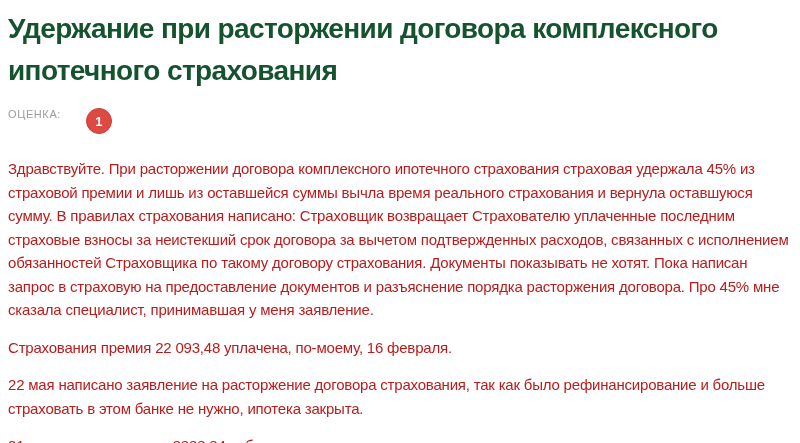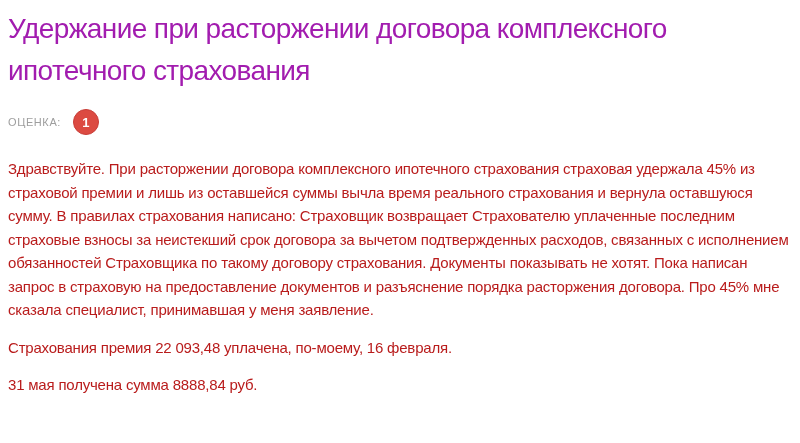--- a/index.html
+++ b/index.html
@@ -15,30 +15,31 @@
     box-sizing: border-box;
   }
   .page {
     padding: 6px 10px 0 8px;
   }
   h1.review-title {
     margin: 0;
     padding: 2px 0 0 0;
     font-size: 28px;
     line-height: 42px;
-    font-weight: normal;
-    color: #a21caf;
+    font-weight: bold;
+    color: #14532d;
     letter-spacing: -0.6px;
     max-width: 780px;
   }
   .rating-row {
     margin-top: 16px;
     display: flex;
-    align-items: center;
+    align-items: flex-start;
     height: 28px;
+    gap: 13px;
   }
   .rating-label {
     font-size: 11px;
     color: #9e9e9e;
     letter-spacing: 0.6px;
     text-transform: uppercase;
   }
   .rating-badge {
     margin-left: 12px;
     width: 26px;
@@ -74,17 +75,18 @@
   <h1 class="review-title">Удержание при расторжении договора комплексного ипотечного страхования</h1>
 
   <div class="rating-row">
     <span class="rating-label">ОЦЕНКА:</span>
     <span class="rating-badge">1</span>
   </div>
 
   <div class="review-body">
     <p>Здравствуйте. При расторжении договора комплексного ипотечного страхования страховая удержала 45% из страховой премии и лишь из оставшейся суммы вычла время реального страхования и вернула оставшуюся сумму. В правилах страхования написано: Страховщик возвращает Страхователю уплаченные последним страховые взносы за неистекший срок договора за вычетом подтвержденных расходов, связанных с исполнением обязанностей Страховщика по такому договору страхования. Документы показывать не хотят. Пока написан запрос в страховую на предоставление документов и разъяснение порядка расторжения договора. Про 45% мне сказала специалист, принимавшая у меня заявление.</p>
     <p>Страхования премия 22 093,48 уплачена, по-моему, 16 февраля.</p>
+    <p>22 мая написано заявление на расторжение договора страхования, так как было рефинансирование и больше страховать в этом банке не нужно, ипотека закрыта.</p>
     <p>31 мая получена сумма 8888,84 руб.</p>
 
   </div>
 
 </div>
 
 </body></html>

